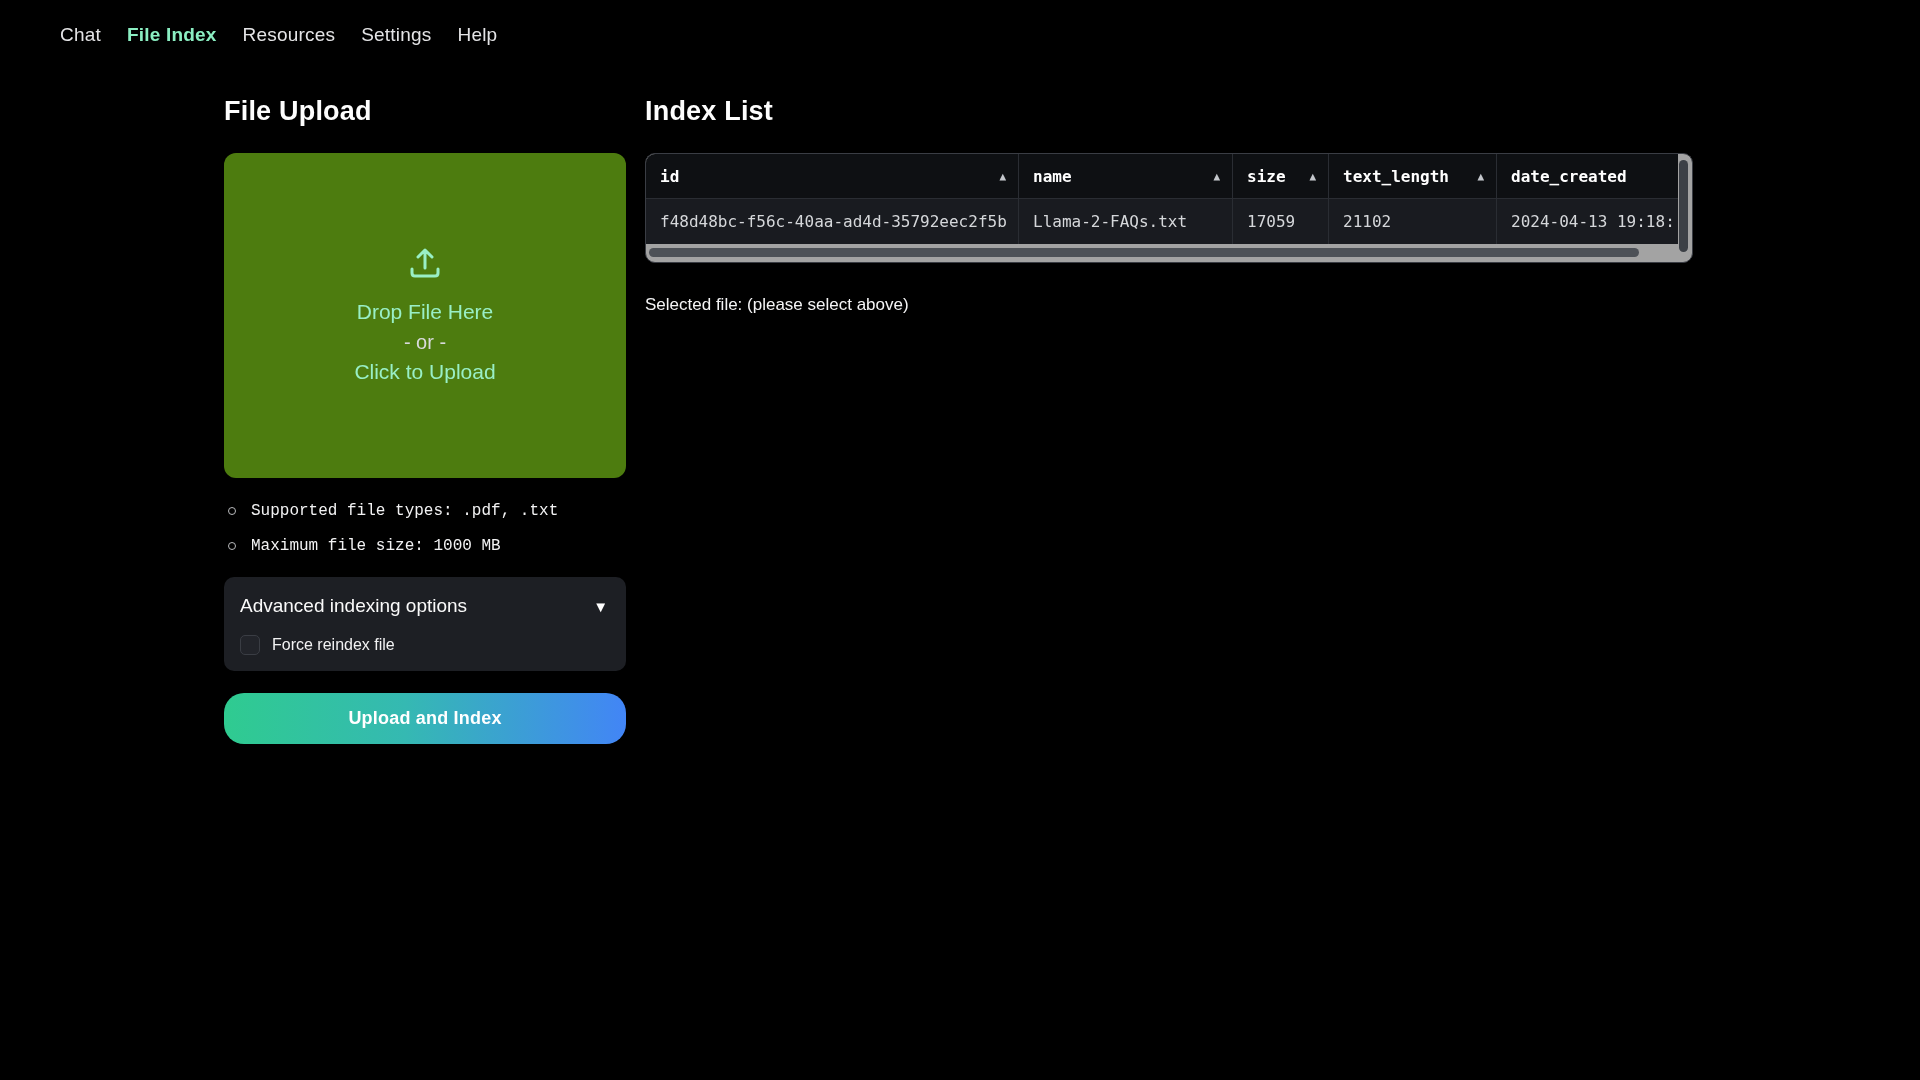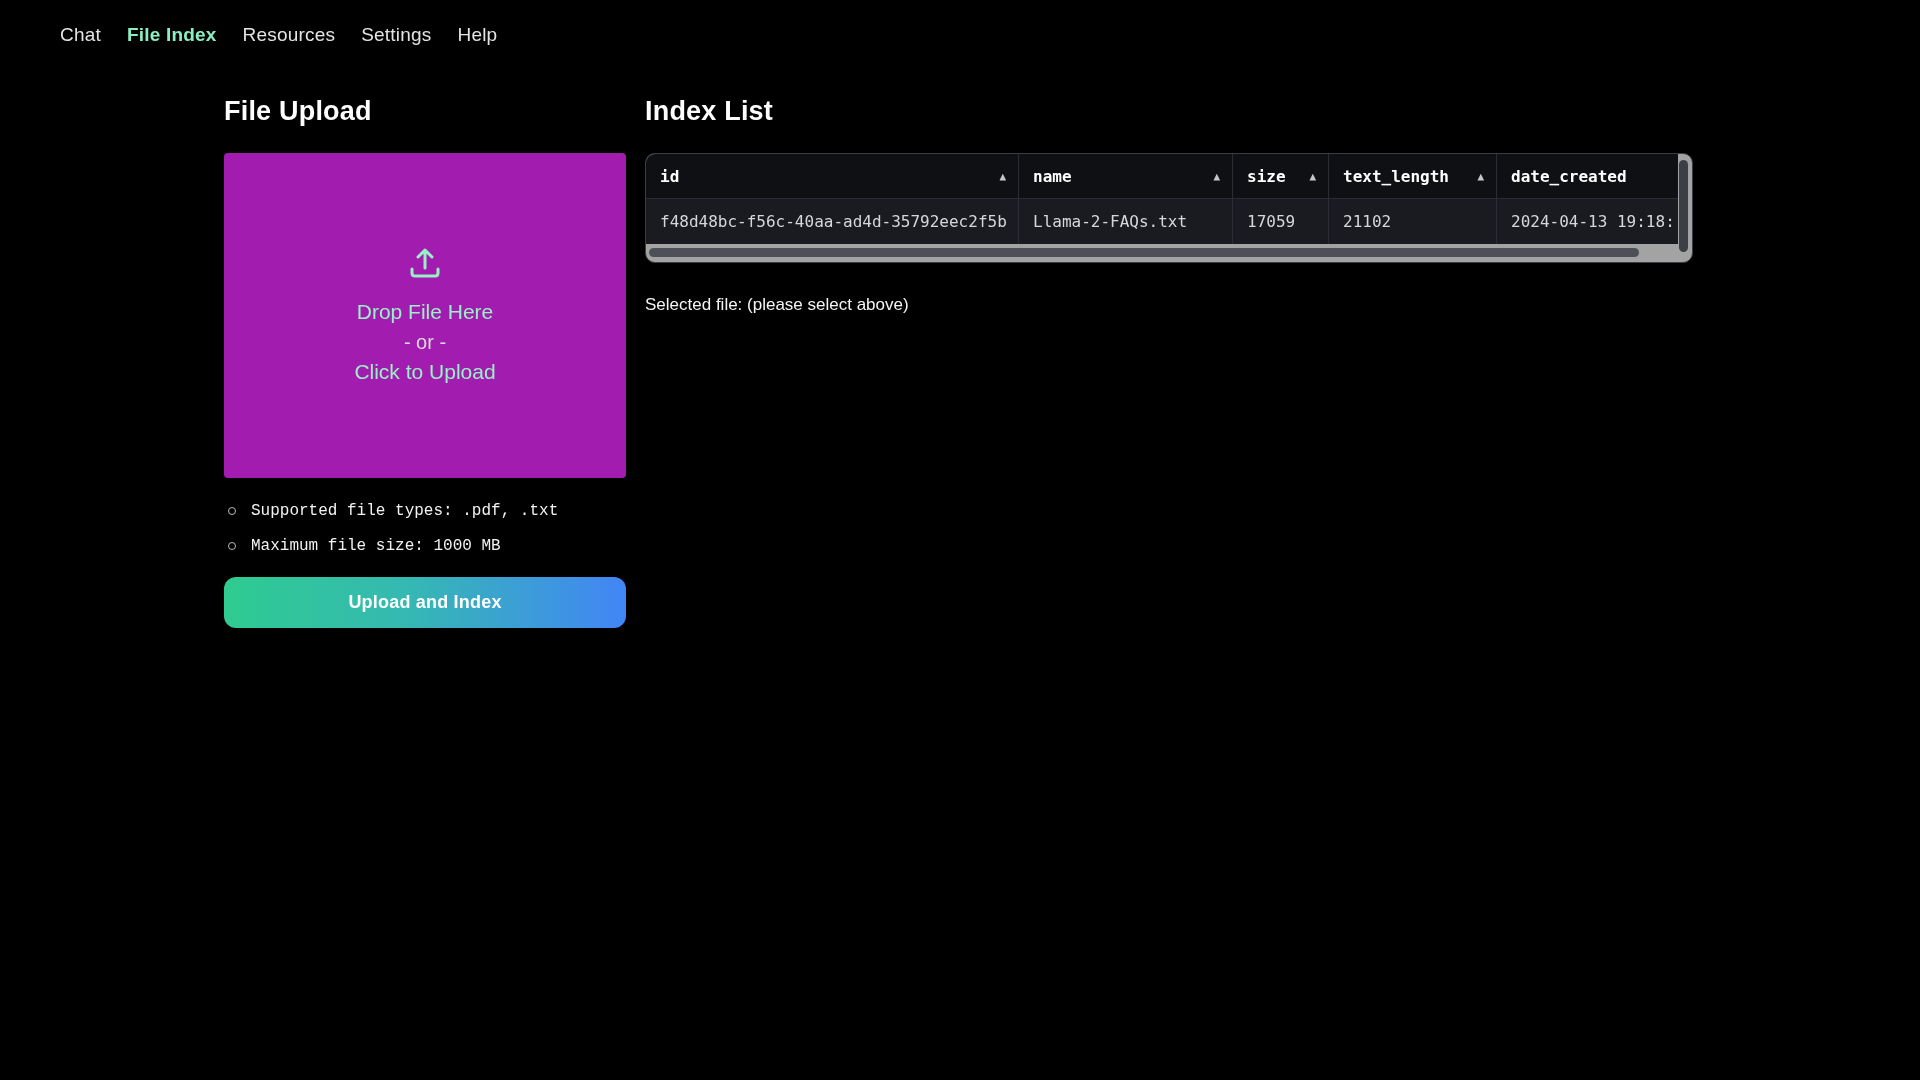--- a/index.html
+++ b/index.html
@@ -29,22 +29,22 @@
   .right-col { position: absolute; left: 645px; top: 96px; width: 1048px; }
 
   h2.section-title {
     font-size: 27px; font-weight: 700; color: #fdfdfd;
     margin-bottom: 26px; letter-spacing: .2px;
   }
 
   
   .dropzone {
     width: 402px; height: 325px;
-    background: #a21caf;
-    border-radius: 4px;
+    background: #4d7c0f;
+    border-radius: 12px;
     display: flex; flex-direction: column;
     align-items: center; justify-content: center;
     cursor: pointer;
     margin-bottom: 24px;
   }
   .dz-icon { margin-bottom: 14px; }
   .dz-main { color: #99efc6; font-size: 21px; line-height: 30px; }
   .dz-or   { color: #d9dadc; font-size: 20px; line-height: 30px; }
   .dz-click{ color: #99efc6; font-size: 21px; line-height: 30px; cursor: pointer; }
 
@@ -71,21 +71,21 @@
   .checkbox-row { display: flex; align-items: center; cursor: pointer; }
   .checkbox {
     width: 20px; height: 20px; background: #22242a;
     border: 1px solid #3a3d44; border-radius: 5px; margin-right: 12px;
   }
   .checkbox-label { font-size: 16px; color: #f2f2f3; }
 
   
   .upload-btn {
     width: 402px; height: 51px; border: none; cursor: pointer;
-    border-radius: 12px;
+    border-radius: 20px;
     background: linear-gradient(90deg, #2fcb90 0%, #35b9b2 45%, #4285f6 100%);
     color: #fff; font-size: 18px; font-weight: 700;
     font-family: "Liberation Sans", sans-serif; letter-spacing: .2px;
   }
 
   
   .table-wrap {
     position: relative;
     width: 1048px; height: 110px;
     background: #a3a3a3;
@@ -164,20 +164,30 @@
     <div class="note">
       <span class="bullet"></span>
       <span class="note-text">Supported file types: .pdf, .txt</span>
     </div>
     <div class="note">
       <span class="bullet"></span>
       <span class="note-text">Maximum file size: 1000 MB</span>
     </div>
   </div>
 
+  <div class="accordion">
+    <div class="acc-header">
+      <span class="acc-title">Advanced indexing options</span>
+      <span class="acc-caret">▼</span>
+    </div>
+    <div class="checkbox-row">
+      <span class="checkbox"></span>
+      <span class="checkbox-label">Force reindex file</span>
+    </div>
+  </div>
 
   <button class="upload-btn">Upload and Index</button>
 </section>
 
 <section class="right-col">
   <h2 class="section-title">Index List</h2>
 
   <div class="table-wrap">
     <div class="tbl">
       <div class="thead">

